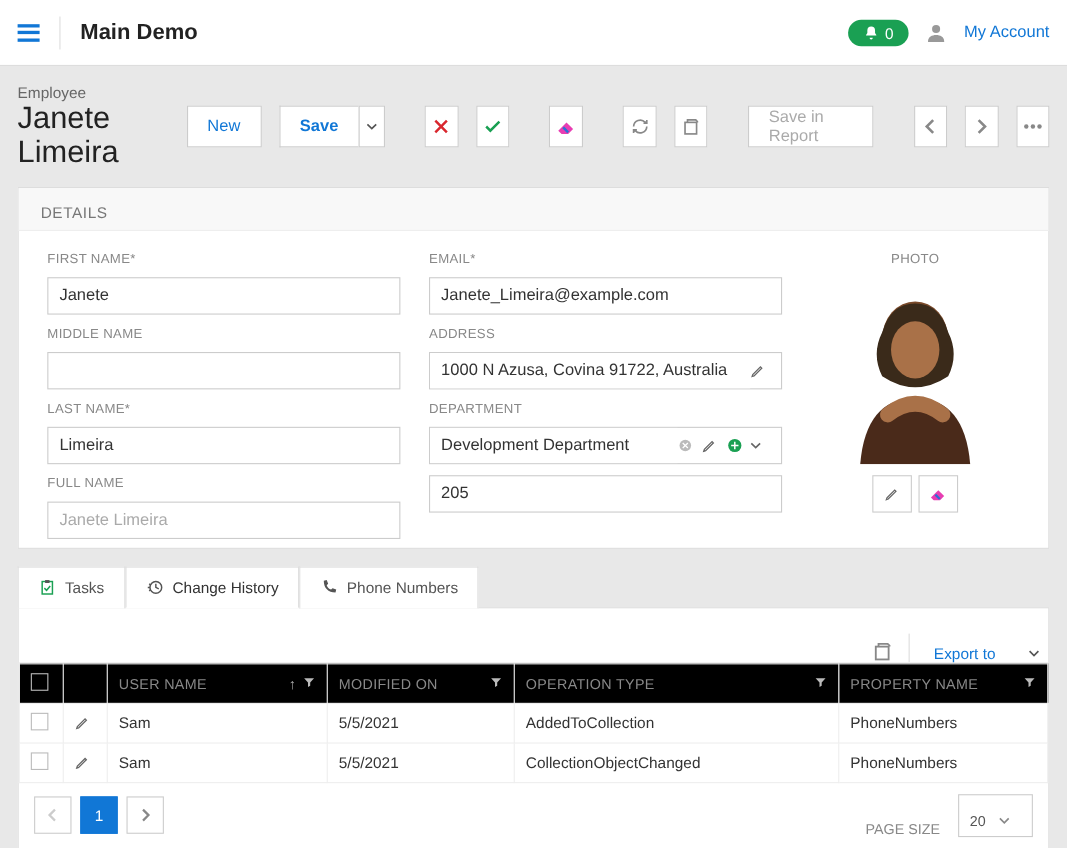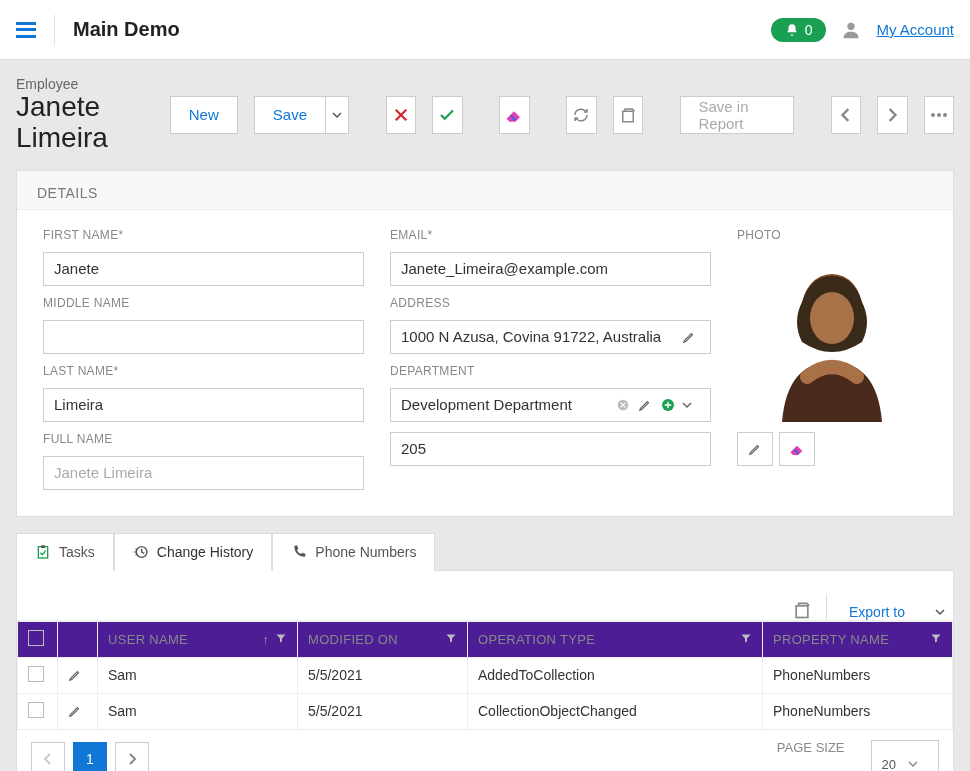--- a/index.html
+++ b/index.html
@@ -5,67 +5,67 @@
   * { box-sizing: border-box; }
   html, body { margin: 0; padding: 0; font-family: "Segoe UI", Arial, sans-serif; font-size: 14px; color: #333; }
   body { background: #e8e8e8; width: 970px; height: 771px; overflow: hidden; }
   .header { background: #fff; border-bottom: 1px solid #ddd; height: 60px; display: flex; align-items: center; padding: 0 16px; }
   .hamburger { width: 20px; height: 20px; margin-right: 18px; cursor: pointer; display: flex; flex-direction: column; justify-content: space-between; padding: 2px 0; }
   .hamburger span { height: 3px; background: #1177d6; width: 100%; }
   .vdiv { width: 1px; height: 30px; background: #ddd; margin-right: 18px; }
   .app-title { font-size: 20px; font-weight: 700; color: #222; flex: 1; }
   .bell-badge { background: #1aa053; color: #fff; border-radius: 14px; padding: 4px 14px; display: flex; align-items: center; gap: 6px; margin-right: 14px; cursor: pointer; }
   .user-icon { color: #888; margin-right: 14px; }
-  .acct-link { color: #1177d6; text-decoration: underline; font-size: 15px; cursor: pointer; }
+  .acct-link { color: #1177d6; font-size: 15px; cursor: pointer; }
   .page { padding: 16px; }
   .titlerow { display: flex; align-items: center; gap: 16px; margin-bottom: 16px; }
   .title-block { margin-right: auto; }
   .title-sub { font-size: 14px; color: #666; }
   .title-main { font-size: 28px; color: #222; line-height: 1.1; }
   .btn { background: #fff; border: 1px solid #ccc; height: 38px; display: inline-flex; align-items: center; justify-content: center; cursor: pointer; font-size: 15px; color: #333; }
   .btn.txt { padding: 4px 18px; color: #1177d6; font-weight: 500; }
   .btn.sq { width: 40px; }
   .btn.disabled { color: #aaa; cursor: default; }
   .btn-split { display: flex; }
-  .btn-split .btn:first-child { border-right: none; }
+  .btn-split .btn:first-child { border-right: none; font-weight: bold; }
   .btn-split .caret { width: 24px; }
   .card { background: #fff; border: 1px solid #ddd; }
   .details-card { padding: 0; margin-bottom: 16px; }
   .details-header { padding: 14px 20px 8px; font-size: 14px; color: #777; letter-spacing: 0.5px; border-bottom: 1px solid #eee; background:#f8f8f8;}
-  .details-body { display: flex; gap: 26px; padding: 18px 26px 26px; }
+  .details-body { display: flex; gap: 26px; padding: 18px 26px 8px; }
   .col { flex: 1; display: flex; flex-direction: column; gap: 10px; }
-  .col.photo { flex: 0 0 190px; }
+  .col.photo { flex: 0 0 190px; align-items: center; }
   .fld-label { font-size: 12px; color: #888; letter-spacing: 0.3px; }
   .inp { border: 1px solid #ccc; height: 34px; padding: 0 10px; font-size: 15px; color: #333; width: 100%; outline: none; }
   .inp.ro { color: #aaa; }
   .inp-wrap { display: flex; align-items: center; border: 1px solid #ccc; height: 34px; padding-right: 6px; }
   .inp-wrap .inp { border: none; flex: 1; height: 32px; }
   .inp-wrap .ic { width: 22px; text-align: center; cursor: pointer; }
   .photo-box { border: 0; height: 170px; display:flex; align-items:center; justify-content:center; background:#fff; }
   .photo-actions { display: flex; gap: 6px; }
   .photo-actions .btn { width: 36px; height: 34px; }
   .tabs { display: flex; }
   .tab { background: #fff; border: 1px solid #ddd; border-bottom: none; padding: 10px 18px; display: flex; align-items: center; gap: 8px; cursor: pointer; }
   .tab.active { border-bottom: 1px solid #fff; position: relative; z-index: 2; }
   .tab.inactive { color: #555; }
   .tabpanel { background: #fff; border: 1px solid #ddd; margin-top: -1px; }
   .tb-toolbar { display: flex; justify-content: flex-end; align-items: flex-end; height: 50px; border-bottom: 1px solid #eee; padding: 0 0; gap: 14px; }
   .tb-toolbar .vsep { width: 1px; height: 26px; background: #ddd; }
   .export { color: #1177d6; display: flex; align-items: center; gap: 30px; cursor: pointer; padding: 0 8px; }
   table.grid { border-collapse: collapse; width: 100%; }
   table.grid th, table.grid td { border: 1px solid #eee; text-align: left; padding: 8px 10px; font-size: 14px; }
-  table.grid th { background: #4c1d95; color: #888; font-weight: 400; font-size: 13px; }
+  table.grid th { background: #000000; color: #888; font-weight: 400; font-size: 13px; }
   table.grid th .hlabel{ text-transform: uppercase; letter-spacing: 0.3px;}
   .ck { width: 16px; height: 16px; border: 1px solid #bbb; display: inline-block; }
   .th-tools { float: right; display:flex; gap:6px; color:#aaa;}
   .pager { display: flex; align-items: center; padding: 10px 14px; gap: 8px; }
   .pgbtn { border: 1px solid #ccc; width: 34px; height: 34px; display: flex; align-items: center; justify-content: center; cursor: pointer; }
   .pgbtn.disabled { color: #ccc; cursor: default;}
   .pgbtn.active { background: #1177d6; color: #fff; border-color:#1177d6; }
-  .page-size { margin-left: auto; display: flex; align-items: flex-start; gap: 26px; color:#888; font-size:13px;}
+  .page-size { margin-left: auto; display: flex; align-items: flex-end; gap: 16px; color:#888; font-size:13px;}
   .page-size .sel { border: 1px solid #ccc; padding: 16px 20px 6px 10px; color:#555; display:flex; align-items:center; gap:12px;}
   svg { display:block; }
   .ic-gray{ color:#888;}
 </style>
 </head>
 <body>
 
 <div class="header">
   <div class="hamburger">
     <span></span>

